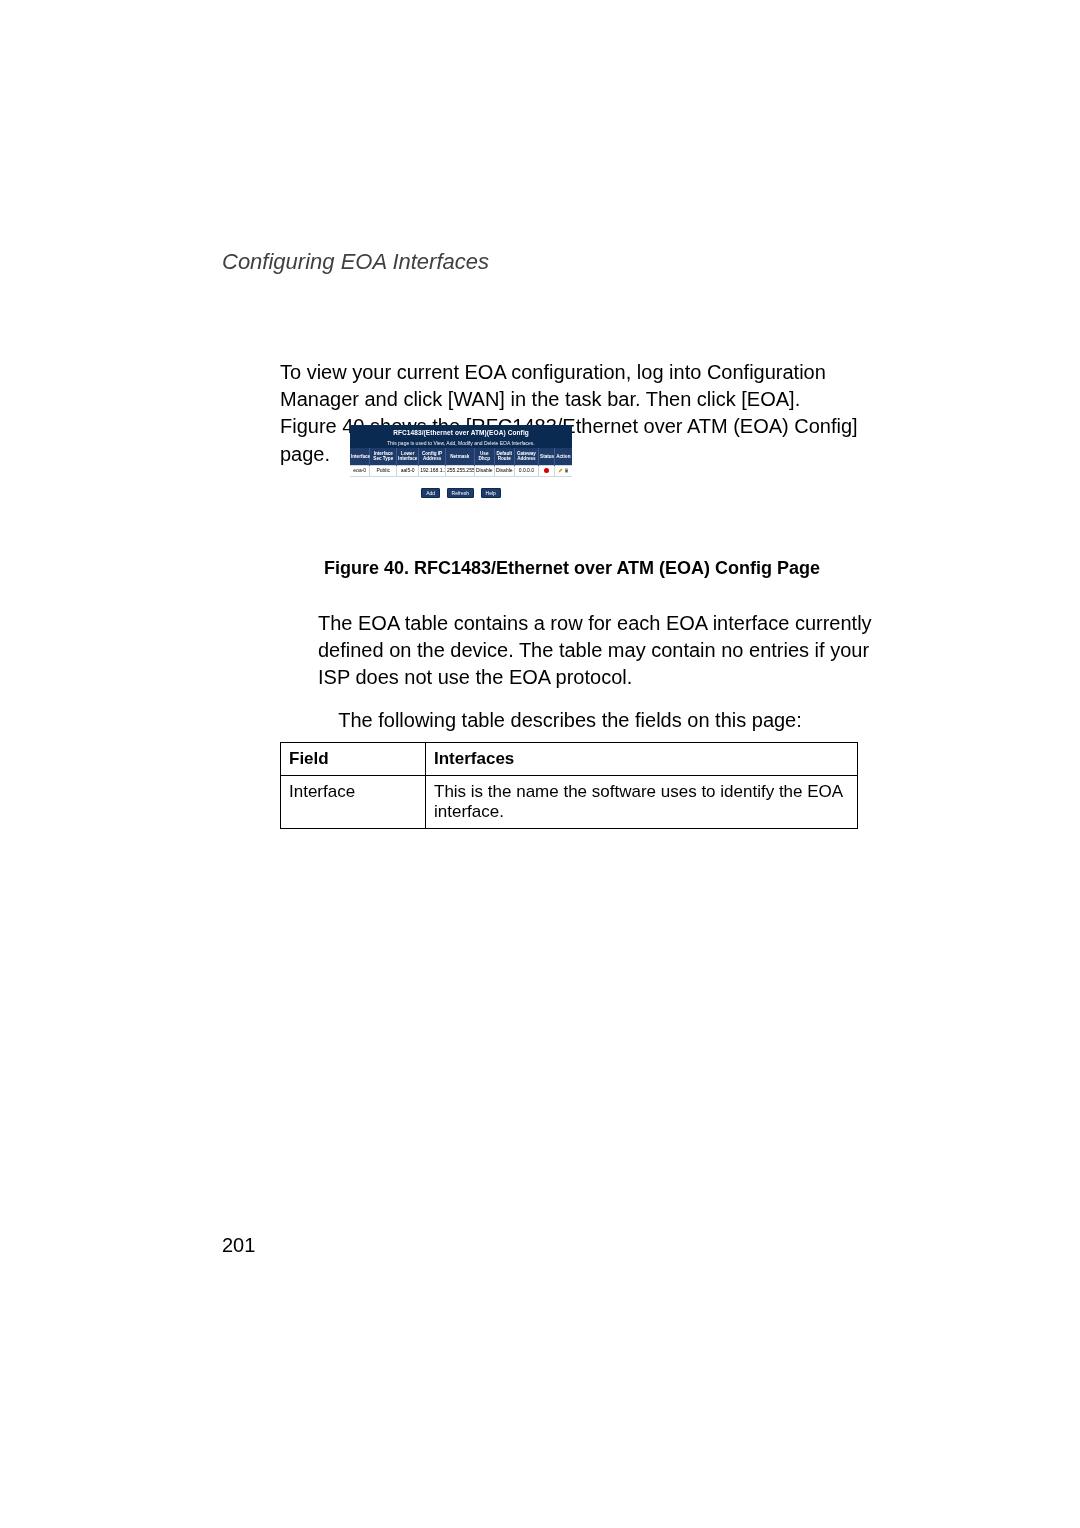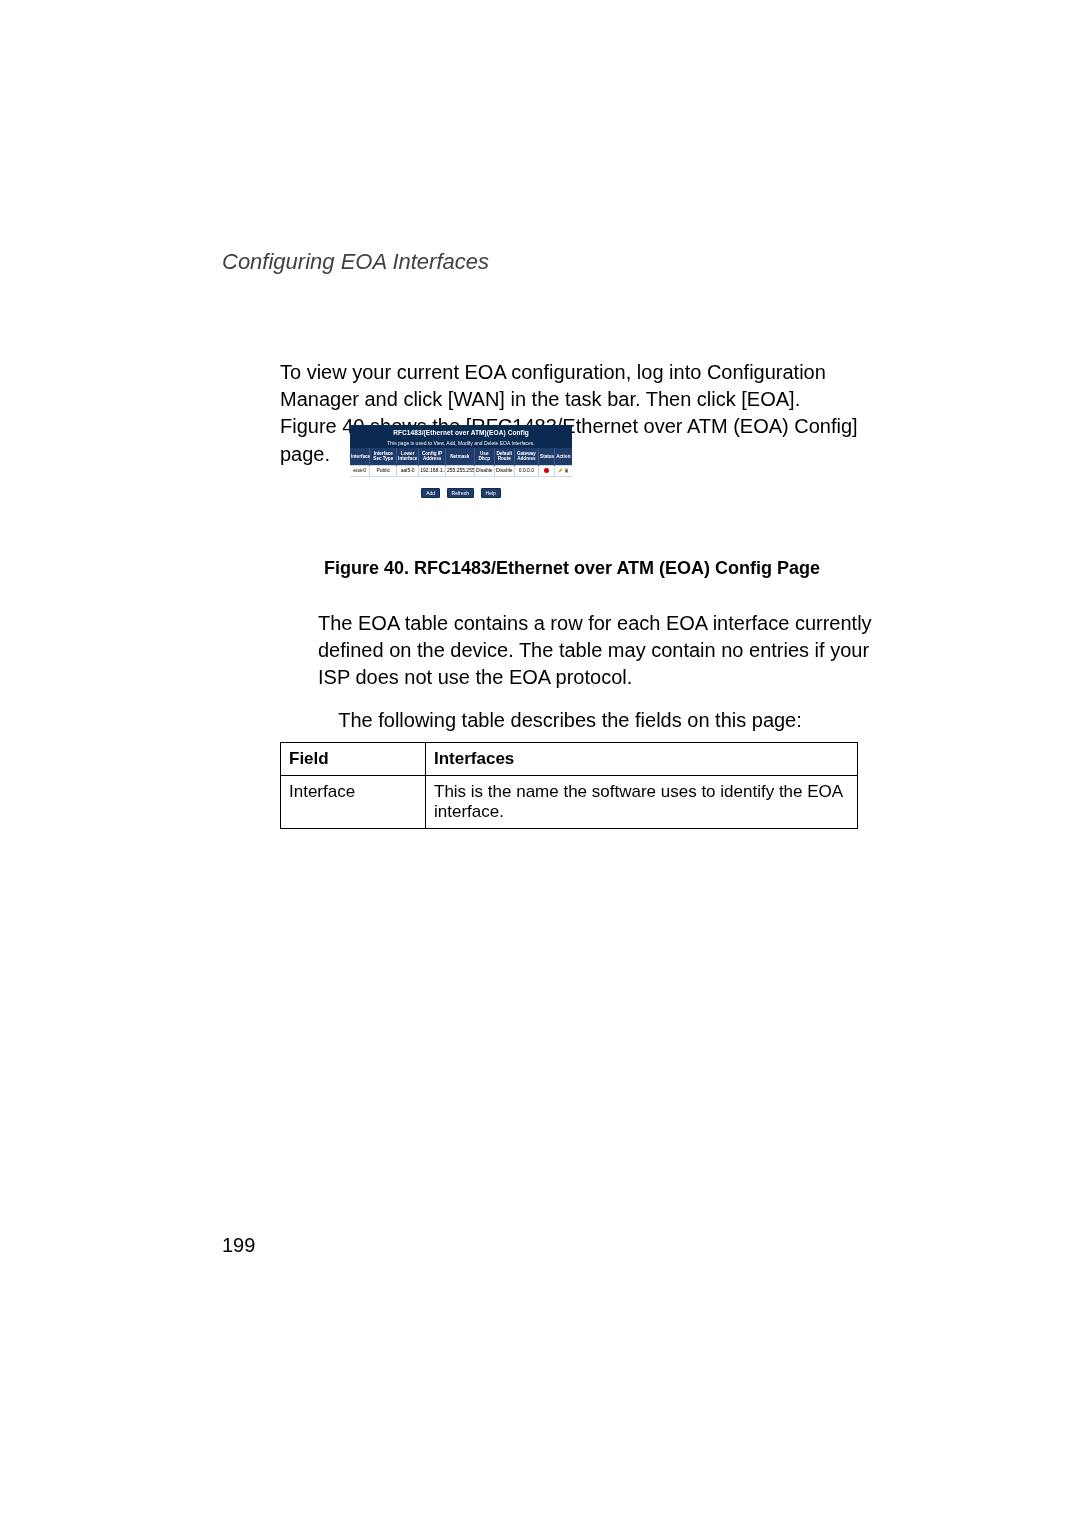--- a/index.html
+++ b/index.html
@@ -263,14 +263,14 @@
       </tr>
     </thead>
     <tbody>
       <tr>
         <td>Interface</td>
         <td>This is the name the software uses to identify the EOA interface.</td>
       </tr>
     </tbody>
   </table>
 
-  <div class="pagenum">199</div>
+  <div class="pagenum">201</div>
 </div>
 
 </body></html>

